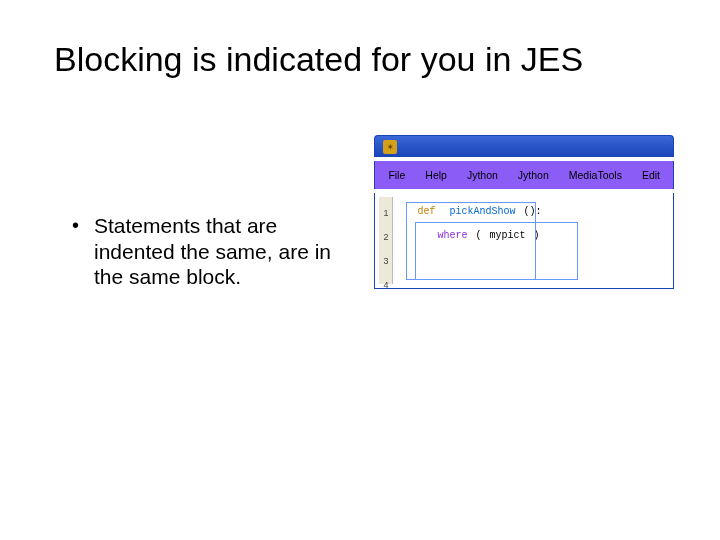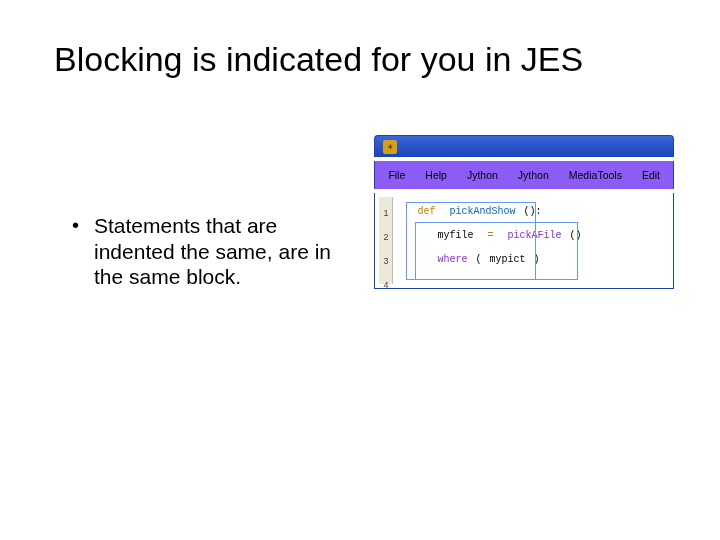--- a/index.html
+++ b/index.html
@@ -165,19 +165,18 @@
         <div class="gutter">
           <div>1</div>
           <div>2</div>
           <div>3</div>
           <div>4</div>
         </div>
         <div class="code">
           <div class="block-box" style="left:1px; top:1px; width:130px; height:78px;"></div>
           <div class="block-box" style="left:10px; top:21px; width:163px; height:58px;"></div>
           <div class="line"><span class="kw-def">def </span><span class="kw-fn">pickAndShow</span><span class="kw-paren">():</span></div>
-          <div class="line"><span>  </span><span class="kw-var">myfile </span><span class="kw-assign">= </span><span class="kw-call">pickAFile</span><span class="kw-paren">()</span></div>
           <div class="line"><span>  </span><span class="kw-call">where</span><span class="kw-paren">(</span><span>mypict</span><span class="kw-paren">)</span></div>
         </div>
       </div>
     </div>
   </div>
 </div>
 
 </body></html>

